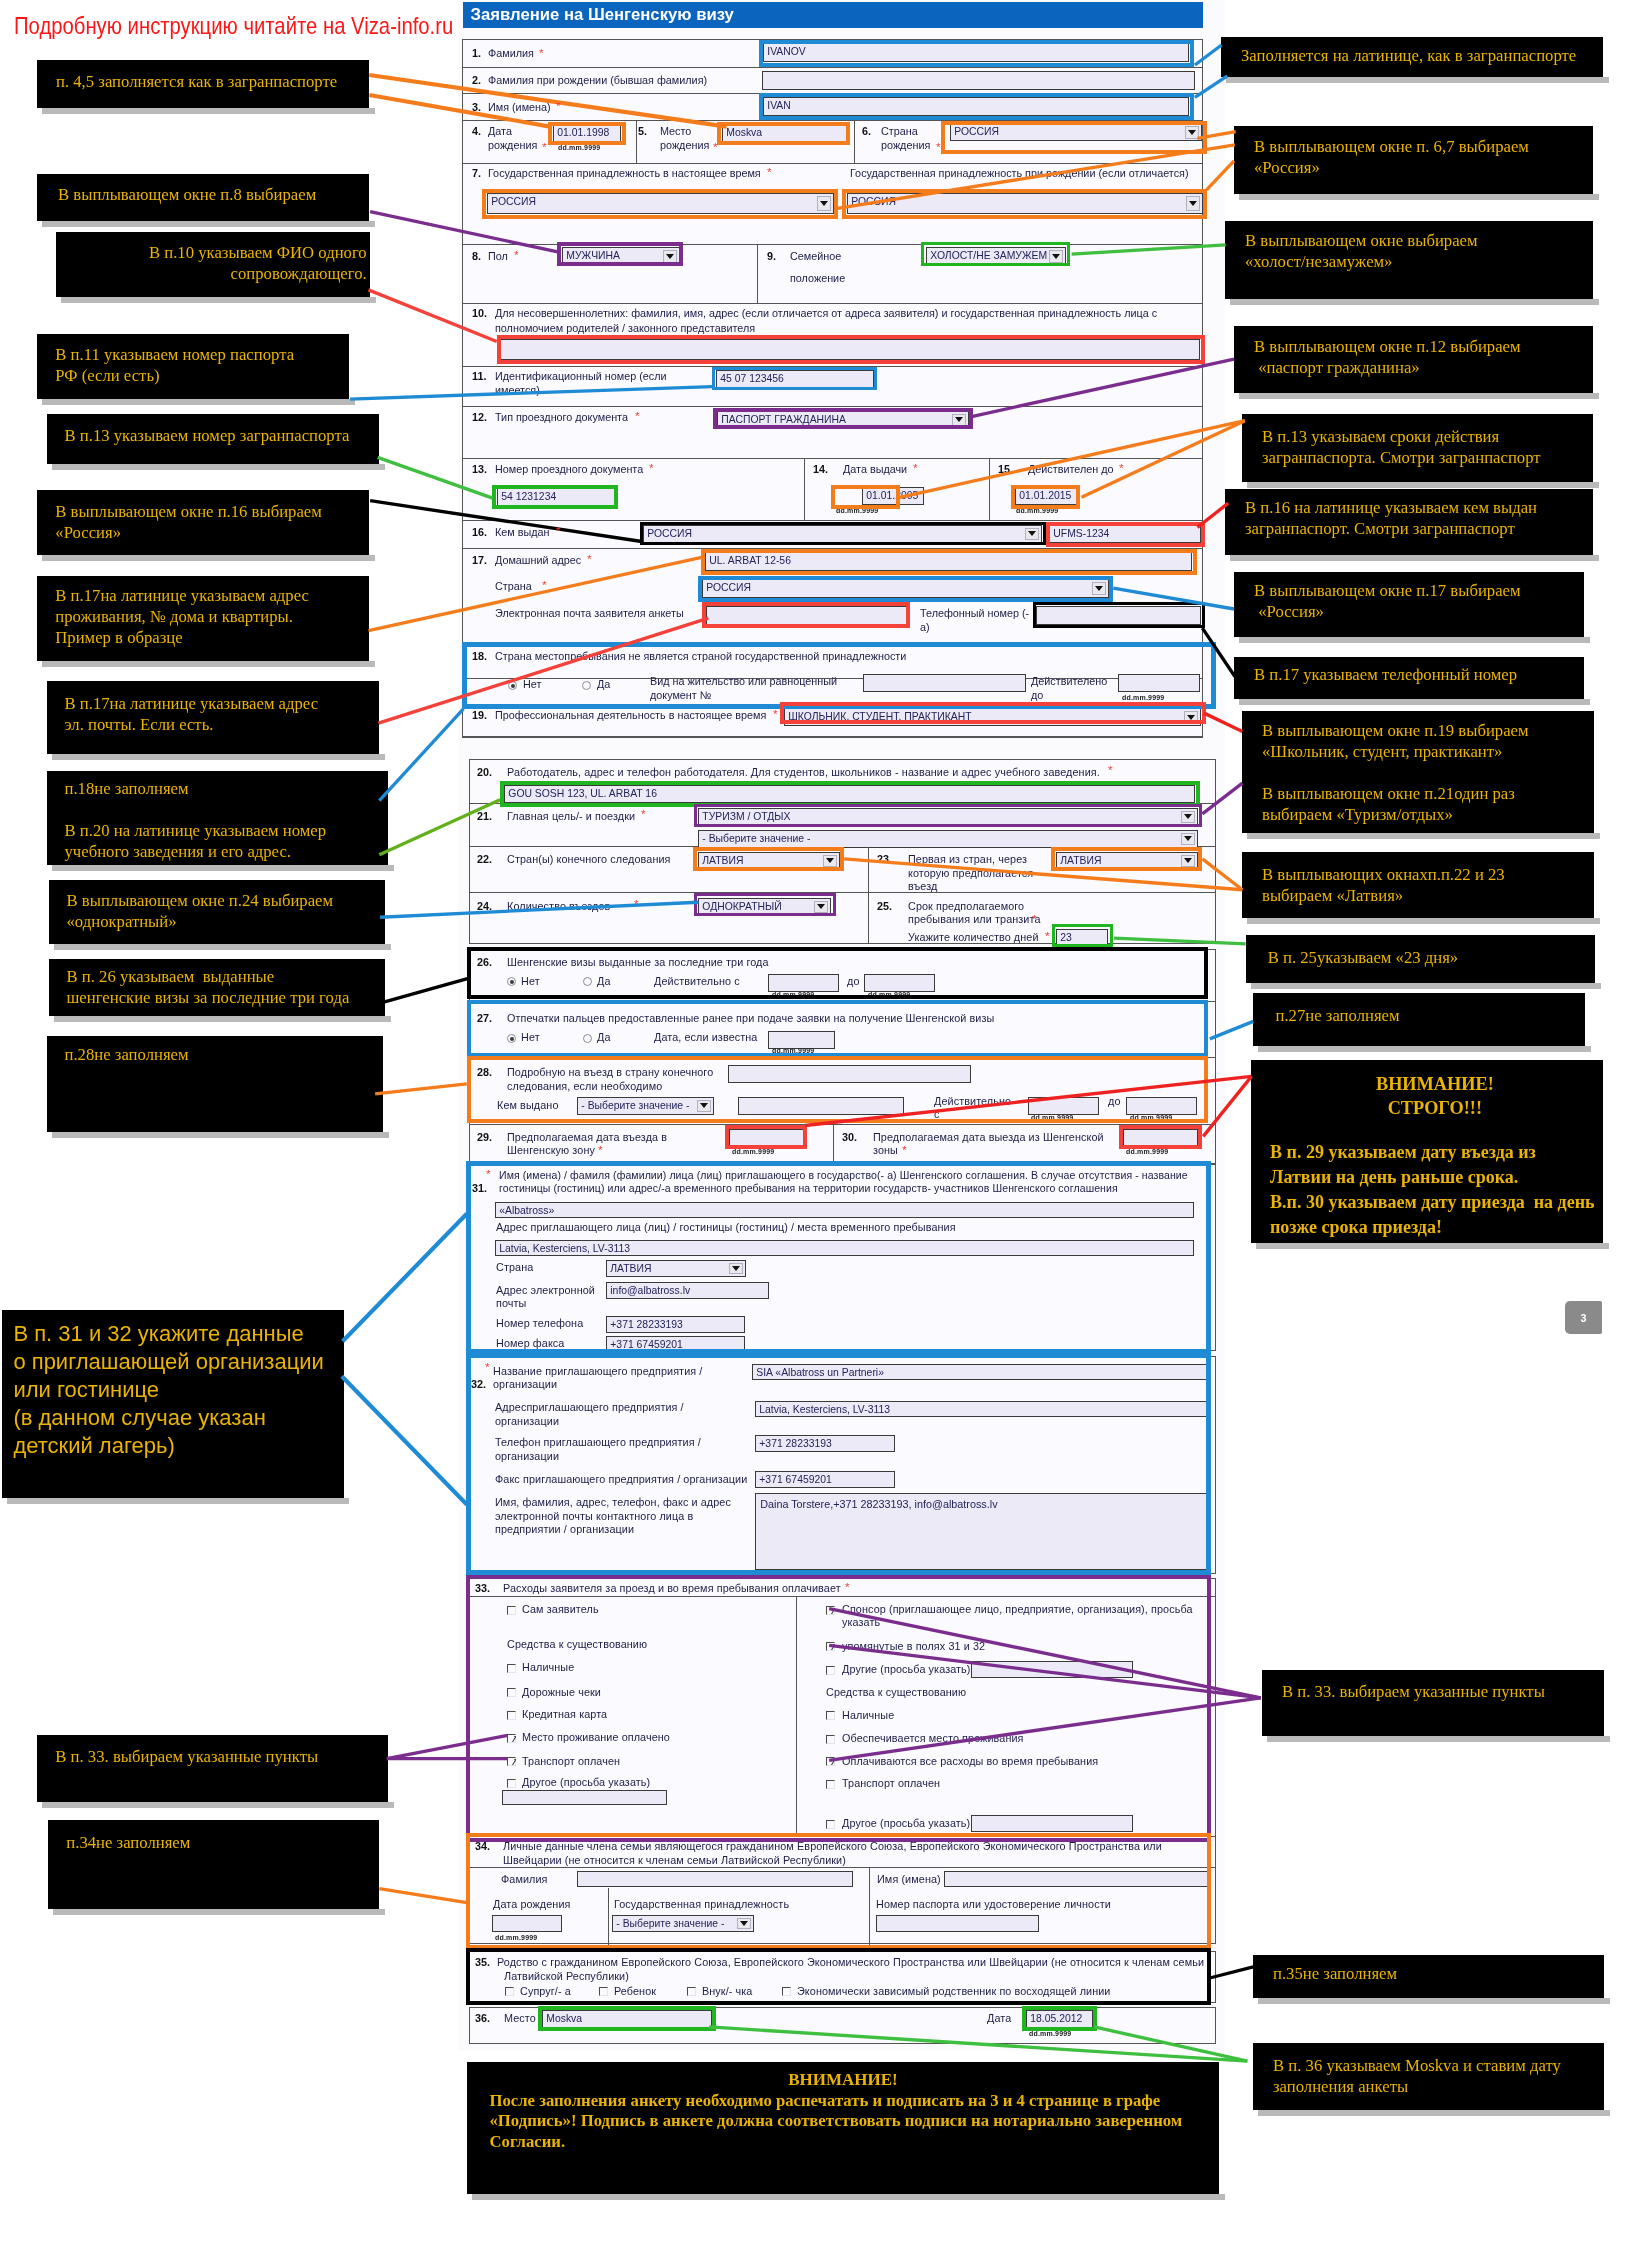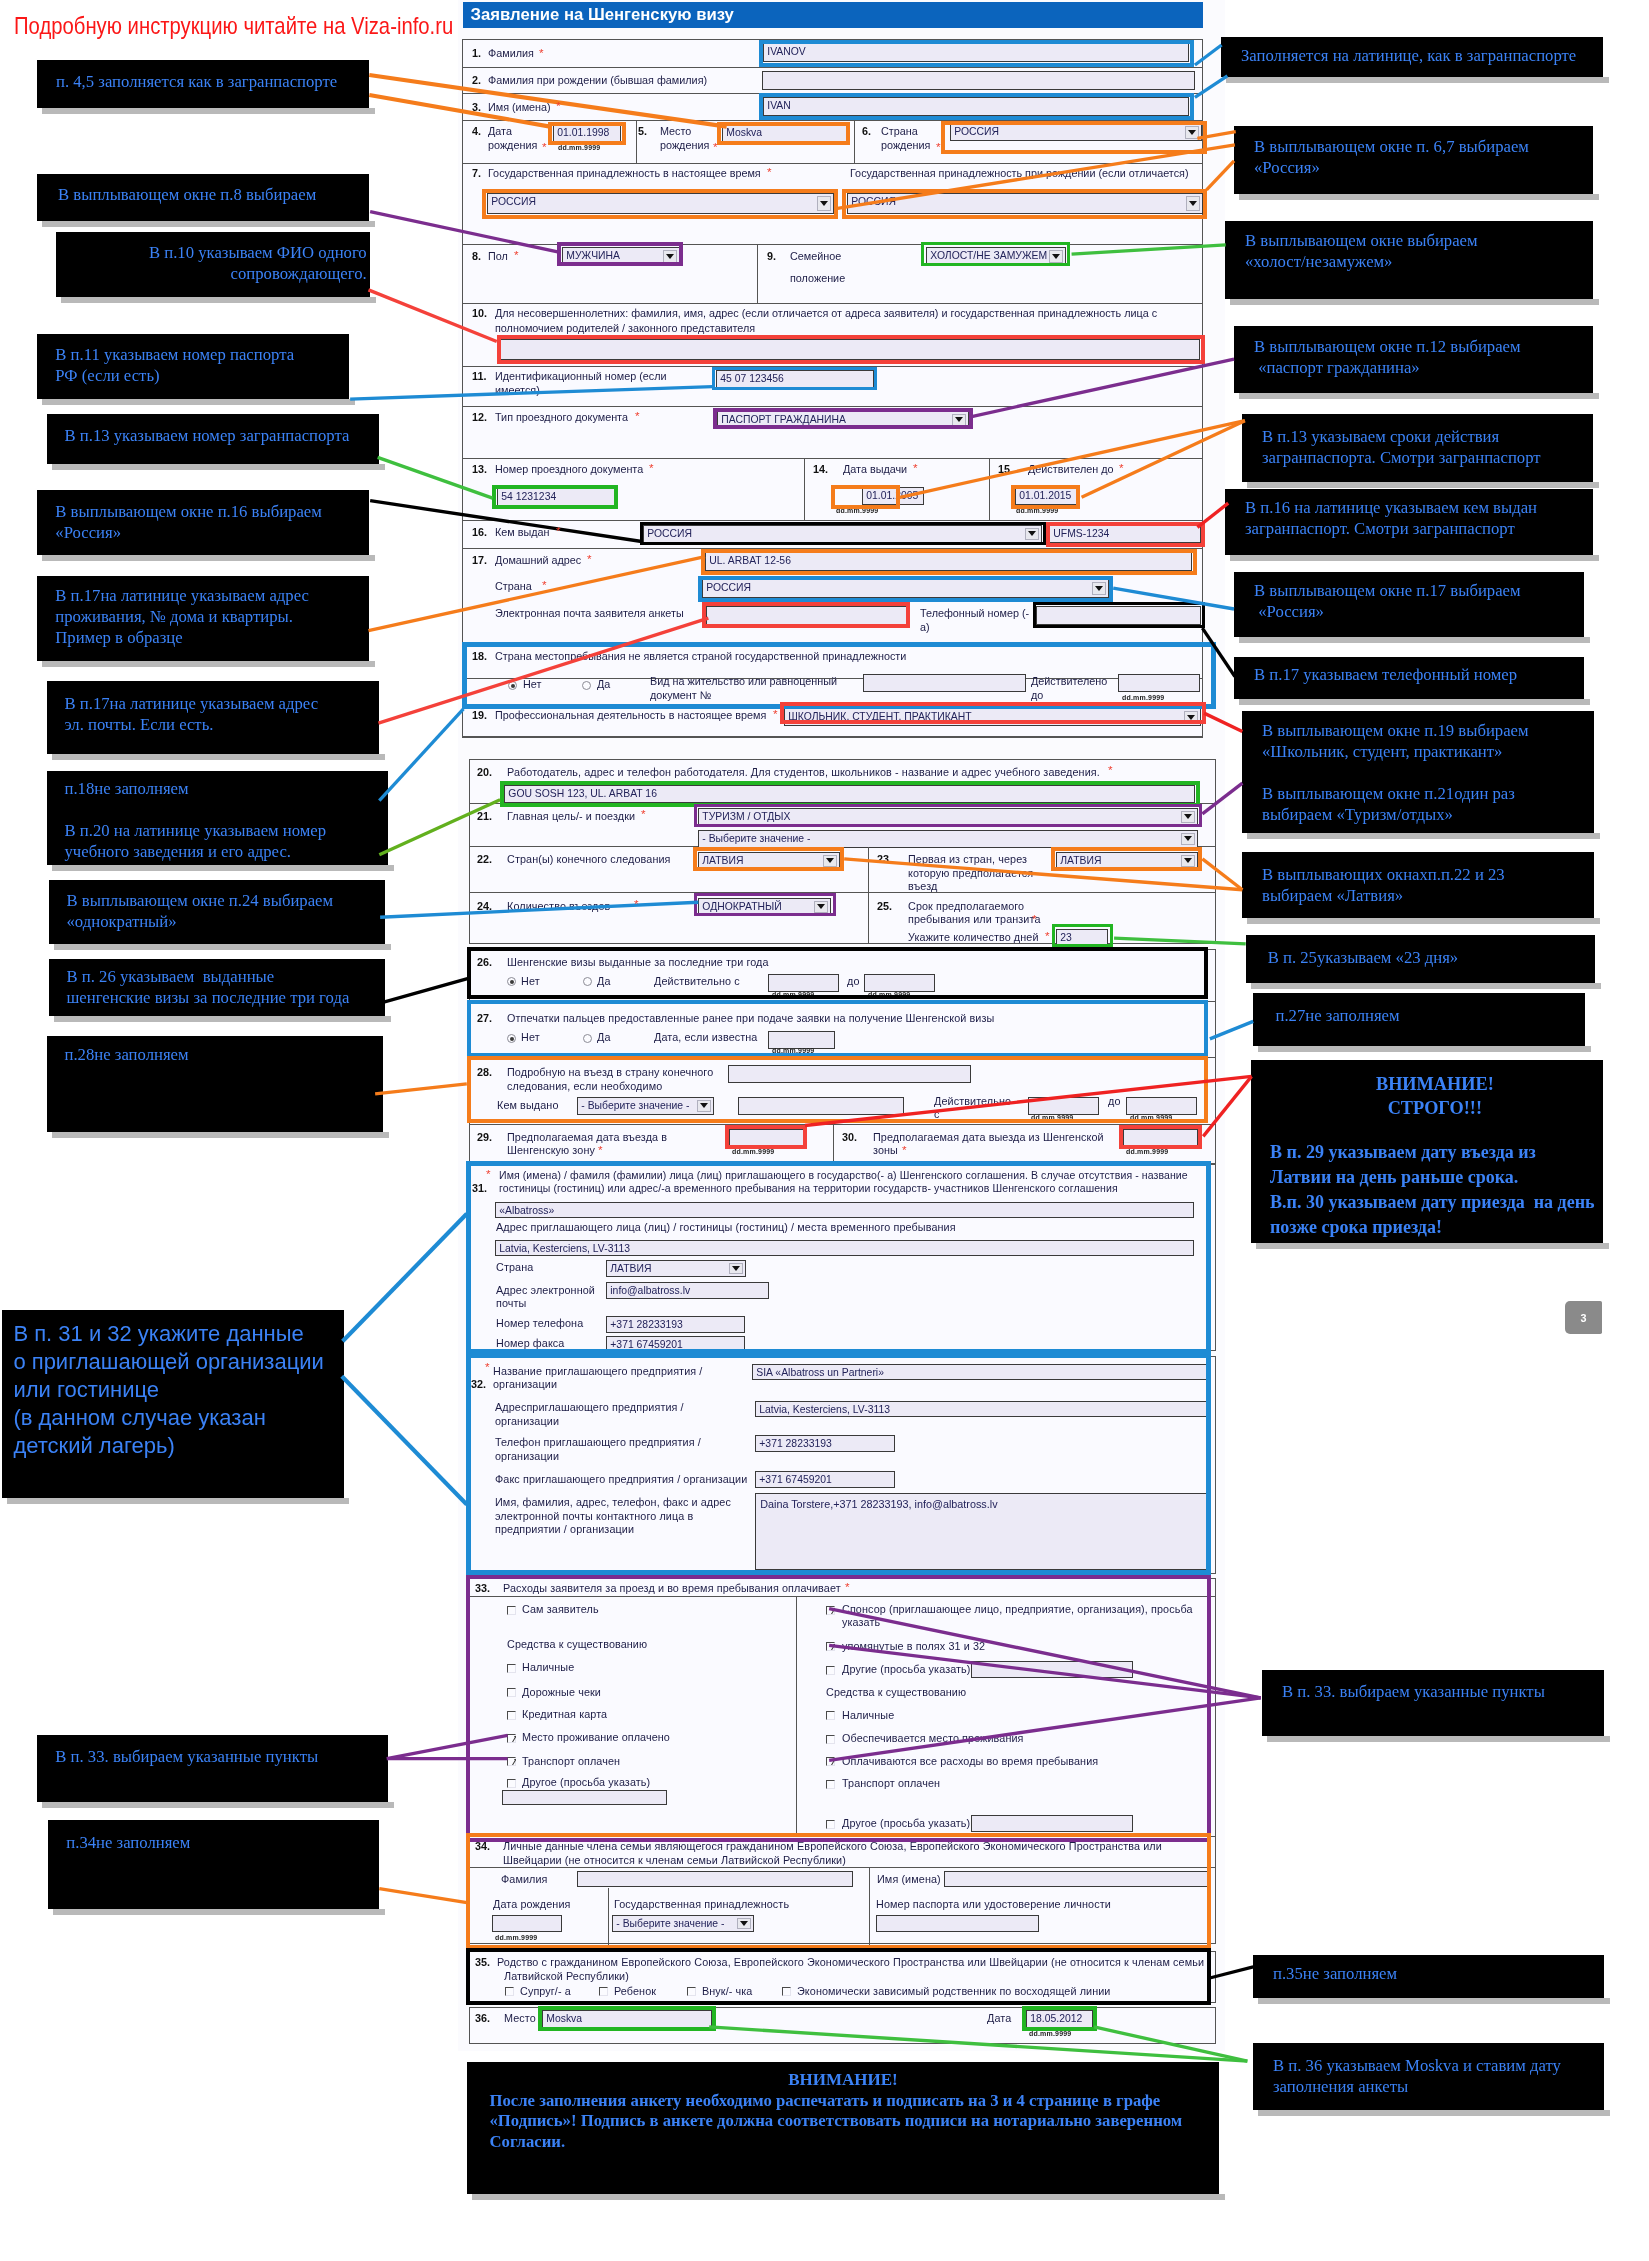--- a/index.html
+++ b/index.html
@@ -6,21 +6,21 @@
   html,body{margin:0;padding:0;background:#ffffff;}
   body{width:1650px;height:2261px;position:relative;overflow:hidden;
        font-family:"Liberation Sans",sans-serif;-webkit-font-smoothing:antialiased;}
   .abs{position:absolute;}
 
   #headline{position:absolute;left:14px;top:11.7px;font-size:24px;line-height:28px;color:#fb1717;
             white-space:nowrap;font-family:"Liberation Sans",sans-serif;
             transform:scaleX(0.845);transform-origin:left top;}
 
   
-  .callout{position:absolute;background:#000000;color:#3b82f6;
+  .callout{position:absolute;background:#000000;color:#eab308;
            font-family:"Liberation Serif",serif;box-sizing:border-box;
            padding:0;}
   .callout::after{content:"";position:absolute;left:5px;right:-5.8px;bottom:-5.8px;height:5.8px;
            background:#b9b9b9;}
   .callout .ln{display:block;white-space:pre;}
 
   
   #sheet{position:absolute;left:458px;top:0;width:767px;height:2051px;background:#fbfbfe;}
   #formtitle{position:absolute;left:463px;top:1.7px;width:740px;height:26px;
      background:#0b64bd;color:#ffffff;font-weight:bold;font-size:16.7px;line-height:26px;

